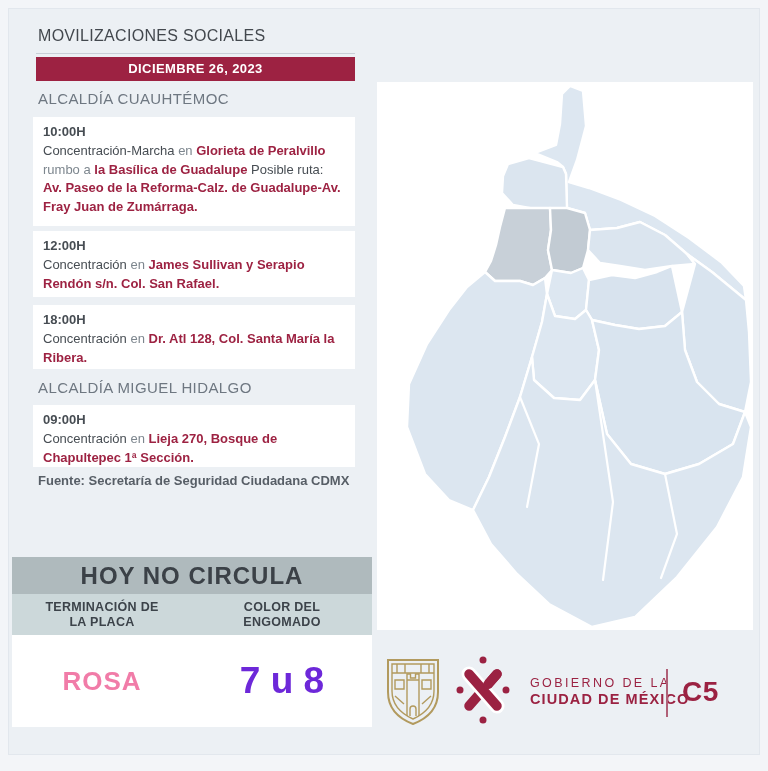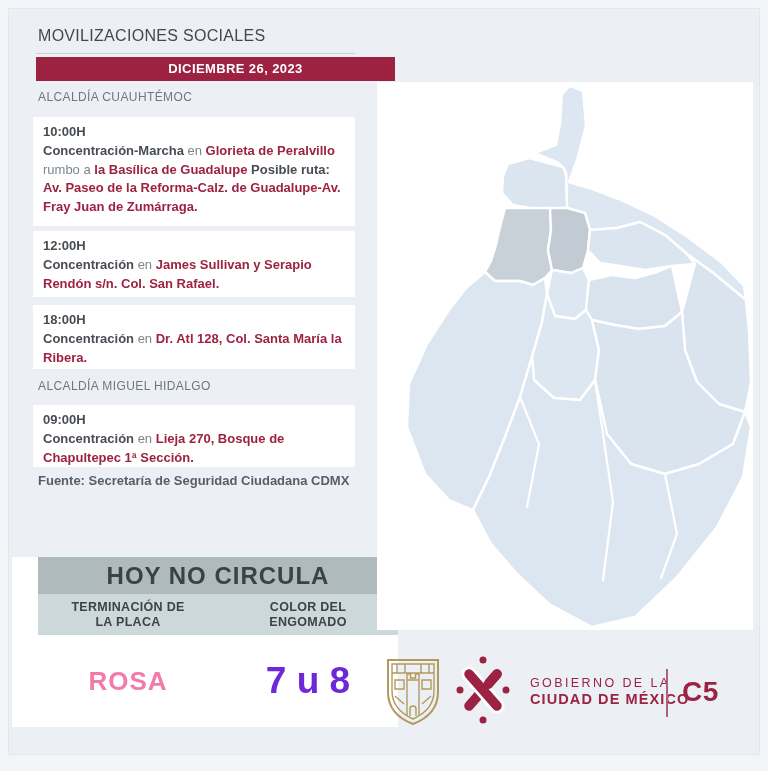--- a/index.html
+++ b/index.html
@@ -4,32 +4,32 @@
 <style>
   html,body{margin:0;padding:0;}
   body{font-family:"Liberation Sans","DejaVu Sans",sans-serif;background:#f3f5f8;}
   .page{position:relative;width:768px;height:771px;background:#f3f5f8;overflow:hidden;}
   .frame{position:absolute;left:8px;top:8px;width:750px;height:745px;background:#ecf0f4;border:1px solid #e2e7ed;}
 
   
   .title{position:absolute;left:38px;top:27px;width:320px;font-size:16px;color:#43484e;letter-spacing:.3px;}
   .title-rule{position:absolute;left:36px;top:53px;width:319px;height:1px;background:#c9cfd7;}
   .date-banner{position:absolute;left:36px;top:57px;width:319px;height:24px;background:#9d2242;color:#fff;
-    font-size:13px;font-weight:700;letter-spacing:.4px;text-align:center;line-height:24px;padding-left:40px;}
-  .sec-heading{position:absolute;left:38px;width:320px;font-size:12px;color:#6e7781;letter-spacing:.4px;}
+    font-size:13px;font-weight:700;letter-spacing:.4px;text-align:center;line-height:24px;}
+  .sec-heading{position:absolute;left:38px;width:320px;font-size:15px;color:#6e7781;letter-spacing:.4px;}
   .card{position:absolute;left:33px;width:322px;background:#fff;padding:7px 21px 0 10px;box-sizing:border-box;}
   .card .time{font-size:13px;font-weight:700;color:#474d53;margin-bottom:3px;}
   .card .body{font-size:13px;line-height:18.5px;width:300px;}
-  .b-dark{font-weight:700;color:#474d53;}
+  .b-dark{font-weight:400;color:#474d53;}
   .t-gray{color:#7d868e;}
   .b-maroon{font-weight:700;color:#9d2242;}
   .fuente{position:absolute;left:38px;top:473px;width:330px;font-size:13px;font-weight:700;color:#575e66;}
 
   
-  .hnc{position:absolute;left:12px;top:557px;width:360px;height:170px;background:#fff;border-radius:0;overflow:hidden;padding-left:26px;}
+  .hnc{position:absolute;left:12px;top:557px;width:360px;height:170px;background:#fff;border-radius:0;overflow:hidden;}
   .hnc-header{height:37px;background:#afbabd;color:#3b4147;font-size:24px;font-weight:700;letter-spacing:1px;
     text-align:center;line-height:37px;}
   .hnc-sub{height:41px;background:#ccd8da;display:flex;}
   .hnc-sub .cell{flex:1;display:flex;align-items:center;justify-content:center;text-align:center;
     font-size:12.5px;font-weight:700;color:#3c434a;line-height:15px;letter-spacing:.3px;}
   .hnc-sub .cell span{display:block;max-width:130px;}
   .hnc-body{height:92px;display:flex;align-items:center;justify-content:space-between;}
   .hnc-body .cell{flex:1;text-align:center;}
   .hnc-color{font-size:26px;font-weight:700;color:#f17ca8;letter-spacing:1px;}
   .hnc-plate{font-size:37px;font-weight:700;color:#6d28d9;}

